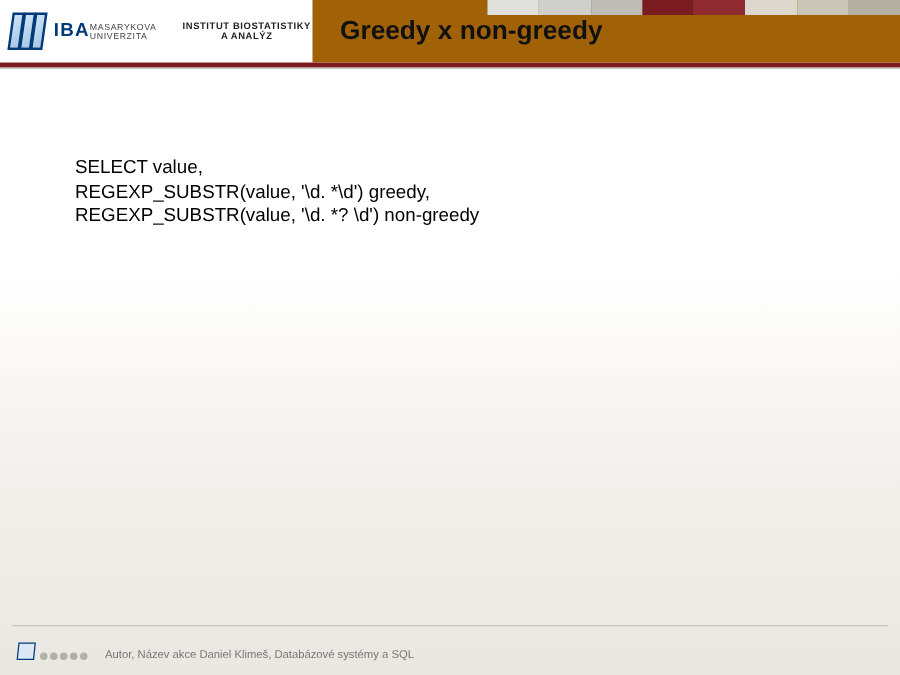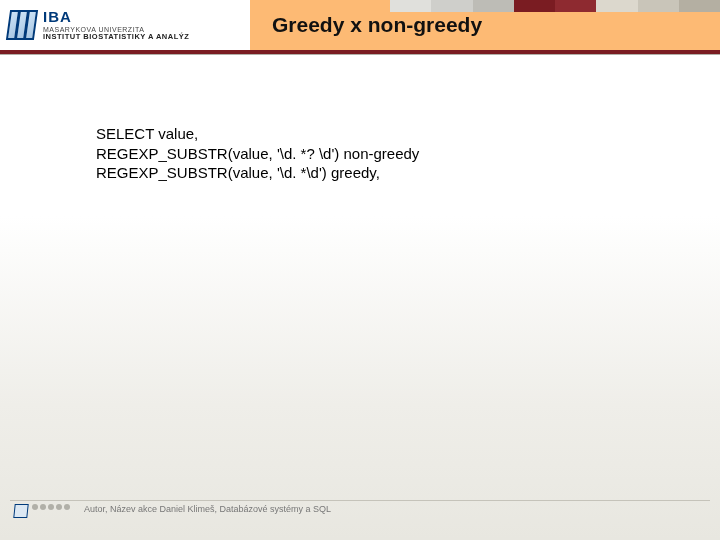--- a/index.html
+++ b/index.html
@@ -29,35 +29,35 @@
     margin-right: 8px;
   }
   .logo-mark .pane {
     width: 10px;
     height: 30px;
     border: 2px solid #003a7a;
     background: linear-gradient(135deg, #cde3f6 0%, #a7c6e3 100%);
     transform: skewX(-8deg);
     margin-right: -1px;
   }
-  .logo-text-wrap { display:flex; flex-direction:column; line-height:1; }
+  .logo-text-wrap { display:flex; flex-direction:row; line-height:1; }
   .logo-text-main {
     font-size: 15px; font-weight: bold; color: #003a7a; letter-spacing: 1px;
     display:flex; align-items:baseline; gap:0;
   }
   .logo-text-sub1 { font-size: 7px; color:#444; letter-spacing:0.5px; margin-top:2px;}
   .logo-text-sub2 { font-size: 7.5px; color:#222; letter-spacing:0.5px; font-weight:bold;text-align:center;}
 
   .title-zone {
     flex: 1;
     display: flex;
     align-items: center;
     padding-left: 22px;
     position: relative;
-    background:#fdba74;
+    background:#a16207;
   }
   .slide-title {
     font-size: 21px;
     font-weight: bold;
     color: #111;
   }
   .deco-strip {
     position: absolute;
     right: 0;
     top: 0;
@@ -73,31 +73,30 @@
     position:absolute;
     left:0; right:0; top:54px;
     height:1px; background:#b1b0a8;
   }
 
   .content {
     padding: 70px 60px 0 60px;
     font-size: 15px;
     line-height: 1.3;
     color: #000;
-    margin-left: 36px;
   }
   .content div { white-space: pre; }
 
   .footer {
     position: absolute;
     bottom: 12px;
     left: 0; right:0;
     height: 24px;
     display:flex;
-    align-items:flex-start;
+    align-items:flex-end;
     padding: 0 14px;
   }
   .footer-line {
     position:absolute;
     left:10px; right:10px; top:-4px;
     height:1px; background:#c5c3ba;
   }
   .footer-icon {
     width:14px; height:14px; border:1px solid #003a7a; background:#dce8f3;
     transform: skewX(-6deg); margin-right:4px;
@@ -135,22 +134,22 @@
       <div class="seg s7"></div>
         <div class="seg s8"></div>
     </div>
     <div class="slide-title">Greedy x non-greedy</div>
   </div>
 </div>
 <div class="title-underline"></div>
 
 <div class="content">
   <div>SELECT value,</div>
+  <div>REGEXP_SUBSTR(value, '\d. *\d') greedy,</div>
   <div>REGEXP_SUBSTR(value, '\d. *? \d') non-greedy</div>
-  <div>REGEXP_SUBSTR(value, '\d. *\d') greedy,</div>
 </div>
 
 <div class="footer">
   <div class="footer-line"></div>
   <div class="footer-icon"></div>
   <div class="footer-dots">
     <div class="d"></div>
       <div class="d"></div>
       <div class="d"></div>
     <div class="d"></div>

